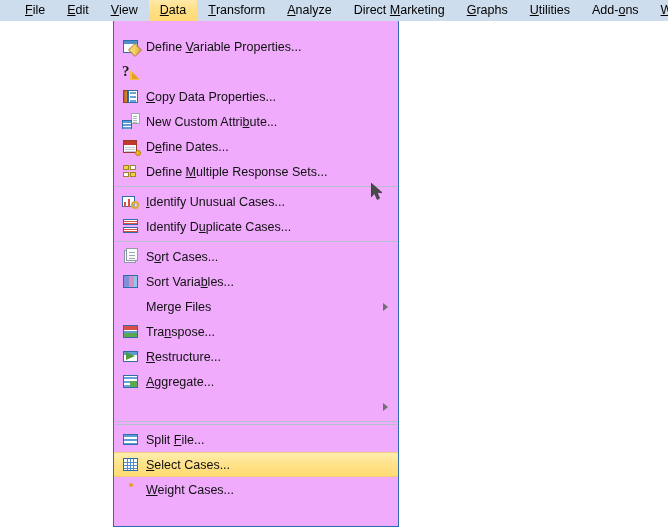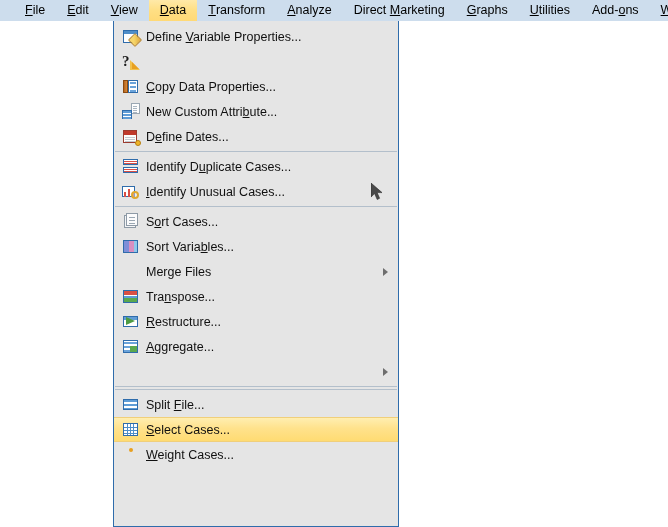--- a/index.html
+++ b/index.html
@@ -34,24 +34,24 @@
   .menubar-item.active {
     background: linear-gradient(to bottom, #ffe9a8 0%, #ffdf84 50%, #ffd976 100%);
   }
   .mn-u { text-decoration: underline; }
 
   
   #dropdown {
     position: absolute;
     left: 113px; top: 21px;
     width: 286px; height: 506px;
-    background: #e5e5e5;
+    background: #f0abfc;
     border: 1px solid #2f6cab;
     border-top: none;
-    padding-top: 3px;
+    padding-top: 13px;
   }
 
   .menu-item {
     position: relative;
     height: 25px;
     display: flex;
     align-items: center;
     padding-left: 8px;
     cursor: default;
   }
@@ -347,53 +347,64 @@
           <span class="ic-cal-top"></span>
           <i style="top:6px"></i>
           <i style="top:8px"></i>
           <i style="top:10px"></i>
         </span>
       <span class="ic-cal-dot"></span>
     </span>
     <span class="mi-label">D<span class="mn-u">e</span>fine Dates...</span>
   </div>
 
+  <div class="menu-item">
+    <span class="mi-icon">
+      <span class="ic-mrs">
+          <div class="a"></div>
+          <div class="b"></div>
+          <div class="c"></div>
+          <div class="d"></div>
+        </span>
+    </span>
+    <span class="mi-label">Define <span class="mn-u">M</span>ultiple Response Sets...</span>
+  </div>
 
   <div class="separator"></div>
 
+
+  <div class="menu-item">
+    <span class="mi-icon">
+      <span class="ic-unusual">
+        <span class="bg"></span>
+        <span class="bar" style="left:2px;height:5px"></span>
+        <span class="bar" style="left:6px;height:8px"></span>
+        <span class="bar" style="left:10px;height:4px"></span>
+        <span class="lens"></span>
+      </span>
+    </span>
+    <span class="mi-label"><span class="mn-u">I</span>dentify Unusual Cases...</span>
+  </div>
 
   <div class="menu-item">
     <span class="mi-icon">
       <span class="ic-dup">
         <span class="t one">
             <i style="top:1px"></i>
             <i style="top:3px"></i>
           </span>
         <span class="t two">
             <i style="top:1px"></i>
             <i style="top:3px"></i>
           </span>
       </span>
     </span>
     <span class="mi-label">Identify D<span class="mn-u">u</span>plicate Cases...</span>
   </div>
 
-  <div class="menu-item">
-    <span class="mi-icon">
-      <span class="ic-unusual">
-        <span class="bg"></span>
-        <span class="bar" style="left:2px;height:5px"></span>
-        <span class="bar" style="left:6px;height:8px"></span>
-        <span class="bar" style="left:10px;height:4px"></span>
-        <span class="lens"></span>
-      </span>
-    </span>
-    <span class="mi-label"><span class="mn-u">I</span>dentify Unusual Cases...</span>
-  </div>
-
   <div class="separator"></div>
 
   <div class="menu-item">
     <span class="mi-icon">
       <span class="ic-sortcases"></span>
       <span class="ic-sortcases-b">
           <i style="position:absolute;left:2px;right:2px;top:3px;height:1px;background:#9aa7b3"></i>
           <i style="position:absolute;left:2px;right:2px;top:6px;height:1px;background:#9aa7b3"></i>
           <i style="position:absolute;left:2px;right:2px;top:9px;height:1px;background:#9aa7b3"></i>
         </span>

